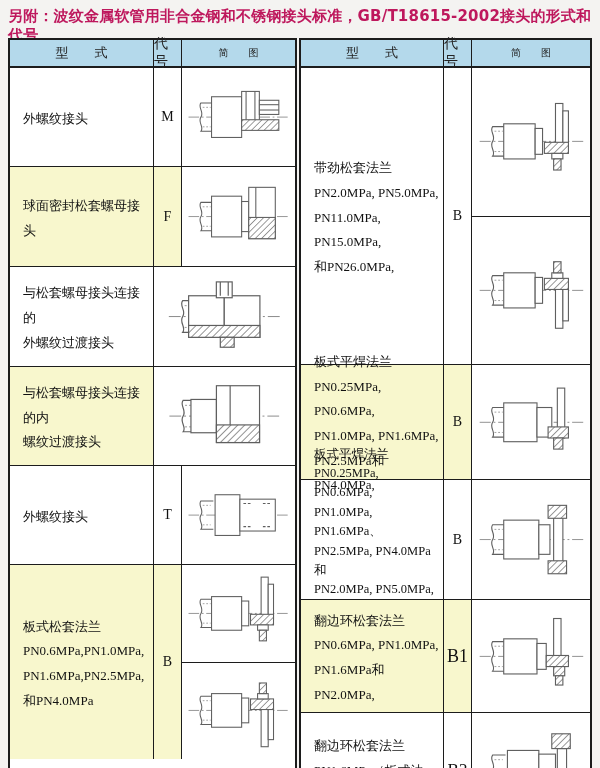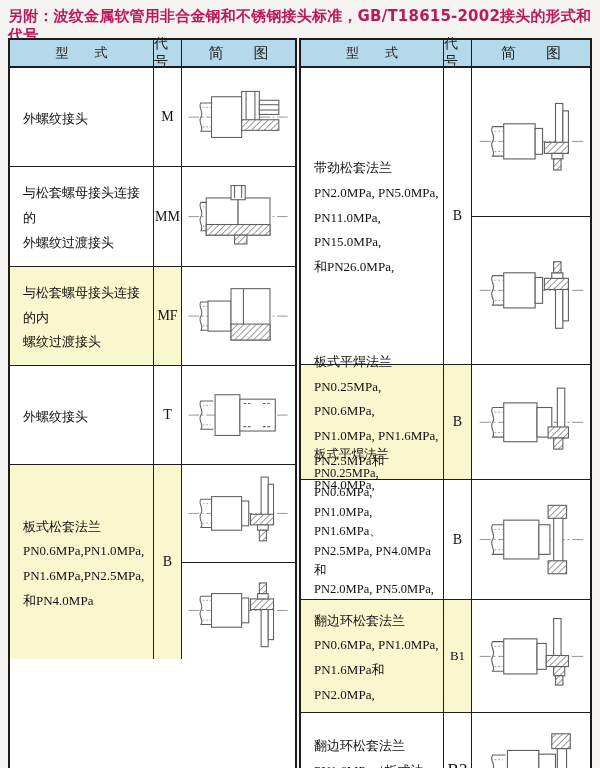--- a/index.html
+++ b/index.html
@@ -20,21 +20,21 @@
   .tables { position: absolute; left: 8px; top: 38px; display: flex; gap: 2px; }
   .tbl { border: 2px solid var(--table_border, #1c1c1c); background: #fff; }
   .tbl.lt { width: 289px; }
   .tbl.rt { width: 293px; }
   .row { display: flex; border-bottom: 1px solid var(--table_border, #1c1c1c); background:#fff; }
   .row:last-child { border-bottom: none; justify-content: flex-end; }
   .hrow { height: 28px; border-bottom: 2px solid var(--table_border, #1c1c1c); }
   .hcell {
     background: var(--header_bg, #b4d9eb);
     display: flex; align-items: center; justify-content: center;
-    font-size: 15px; color: #222;
+    font-size: 10px; color: #222;
   }
   .type {
     width: 144px; border-right: 1px solid var(--table_border, #1c1c1c);
     display: flex; align-items: center;
     padding: 6px 4px 2px 13px;
     font-size: 13px; line-height: 1.9; white-space: pre-line;
   }
   .rt .type { width: 143px; }
   .code {
     width: 28px; border-right: 1px solid var(--table_border, #1c1c1c);
@@ -90,25 +90,43 @@
               <line x1="79" y1="16" x2="79" y2="54" stroke="#5f5f5f" stroke-width="1.2"></line>
               <rect x="84" y="26" width="22" height="16" fill="#fff" stroke="#5f5f5f" stroke-width="1.2"></rect>
               <line x1="84" y1="31" x2="106" y2="31" stroke="#5f5f5f" stroke-width="1.2"></line>
               <line x1="84" y1="37" x2="106" y2="37" stroke="#5f5f5f" stroke-width="1.2"></line>
               <rect x="64" y="48" width="42" height="12" fill="url(#hatch)" stroke="#5f5f5f" stroke-width="1.2"></rect>
             </svg>
           </div>
         </div>
     </div>
 
+    <div class="row h100">
+      <div class="type hl">球面密封松套螺母接头</div>
+      <div class="code hl">F</div>
+      <div class="diag">
+          <div class="dcell">
+            <svg viewBox="0 0 120 90" preserveAspectRatio="xMidYMid meet">
+              <line x1="4" y1="45" x2="116" y2="45" stroke="#8a8a8a" stroke-width="1" stroke-dasharray="12 3 2 3"></line>
+              <path d="M32 29 H18 C14 34 22 39 18 45 C14 51 22 56 18 61 H32" fill="none" stroke="#5f5f5f" stroke-width="1.2"></path>
+              <line x1="20" y1="34" x2="29" y2="34" stroke="#9a9a9a" stroke-dasharray="2 2"></line>
+              <line x1="20" y1="56" x2="29" y2="56" stroke="#9a9a9a" stroke-dasharray="2 2"></line>
+              <rect x="30" y="22" width="34" height="46" fill="#fff" stroke="#5f5f5f" stroke-width="1.2"></rect>
+              <rect x="64" y="28" width="8" height="34" fill="#fff" stroke="#5f5f5f" stroke-width="1.2"></rect>
+              <rect x="72" y="12" width="30" height="58" fill="#fff" stroke="#5f5f5f" stroke-width="1.2"></rect>
+              <line x1="80" y1="12" x2="80" y2="70" stroke="#5f5f5f" stroke-width="1.2"></line>
+              <rect x="72" y="46" width="30" height="24" fill="url(#hatch)" stroke="#5f5f5f" stroke-width="1.2"></rect>
+            </svg>
+          </div>
+        </div>
+    </div>
 
     <div class="row h100">
       <div class="type">与松套螺母接头连接的
 外螺纹过渡接头</div>
-      <div class="code">MM</div>
       <div class="diag">
           <div class="dcell">
             <svg viewBox="0 0 120 90" preserveAspectRatio="xMidYMid meet">
               <line x1="4" y1="45" x2="116" y2="45" stroke="#8a8a8a" stroke-width="1" stroke-dasharray="12 3 2 3"></line>
               <path d="M32 29 H18 C14 34 22 39 18 45 C14 51 22 56 18 61 H32" fill="none" stroke="#5f5f5f" stroke-width="1.2"></path>
               <line x1="20" y1="34" x2="29" y2="34" stroke="#9a9a9a" stroke-dasharray="2 2"></line>
               <line x1="20" y1="56" x2="29" y2="56" stroke="#9a9a9a" stroke-dasharray="2 2"></line>
               <rect x="24" y="24" width="36" height="42" fill="#fff" stroke="#5f5f5f" stroke-width="1.2"></rect>
               <rect x="60" y="24" width="36" height="42" fill="#fff" stroke="#5f5f5f" stroke-width="1.2"></rect>
               <rect x="52" y="10" width="16" height="16" fill="#fff" stroke="#5f5f5f" stroke-width="1.2"></rect>
@@ -117,21 +135,20 @@
               <rect x="24" y="54" width="72" height="12" fill="url(#hatch)" stroke="#5f5f5f" stroke-width="1.2"></rect>
               <rect x="56" y="66" width="14" height="10" fill="url(#hatch)" stroke="#5f5f5f" stroke-width="1.2"></rect>
             </svg>
           </div>
         </div>
     </div>
 
     <div class="row h99">
       <div class="type hl">与松套螺母接头连接的内
 螺纹过渡接头</div>
-      <div class="code hl">MF</div>
       <div class="diag">
           <div class="dcell">
             <svg viewBox="0 0 120 90" preserveAspectRatio="xMidYMid meet">
               <line x1="4" y1="45" x2="116" y2="45" stroke="#8a8a8a" stroke-width="1" stroke-dasharray="12 3 2 3"></line>
               <path d="M32 29 H18 C14 34 22 39 18 45 C14 51 22 56 18 61 H32" fill="none" stroke="#5f5f5f" stroke-width="1.2"></path>
               <line x1="20" y1="34" x2="29" y2="34" stroke="#9a9a9a" stroke-dasharray="2 2"></line>
               <line x1="20" y1="56" x2="29" y2="56" stroke="#9a9a9a" stroke-dasharray="2 2"></line>
               <rect x="26" y="28" width="26" height="34" fill="#fff" stroke="#5f5f5f" stroke-width="1.2"></rect>
               <rect x="52" y="14" width="44" height="58" fill="#fff" stroke="#5f5f5f" stroke-width="1.2"></rect>
               <line x1="66" y1="14" x2="66" y2="72" stroke="#5f5f5f" stroke-width="1.2"></line>
@@ -295,21 +312,21 @@
               <rect x="78" y="68" width="20" height="14" fill="url(#hatch)" stroke="#5f5f5f" stroke-width="1.2"></rect>
             </svg>
           </div>
         </div>
     </div>
 
     <div class="row h113">
       <div class="type hl">翻边环松套法兰
 PN0.6MPa, PN1.0MPa,
 PN1.6MPa和PN2.0MPa,</div>
-      <div class="code hl" style="font-size:13px">B1</div>
+      <div class="code hl" style="font-size:18px">B1</div>
       <div class="diag">
           <div class="dcell">
             <svg viewBox="0 0 120 90" preserveAspectRatio="xMidYMid meet">
               <line x1="4" y1="45" x2="116" y2="45" stroke="#8a8a8a" stroke-width="1" stroke-dasharray="12 3 2 3"></line>
               <path d="M32 29 H18 C14 34 22 39 18 45 C14 51 22 56 18 61 H32" fill="none" stroke="#5f5f5f" stroke-width="1.2"></path>
               <line x1="20" y1="34" x2="29" y2="34" stroke="#9a9a9a" stroke-dasharray="2 2"></line>
               <line x1="20" y1="56" x2="29" y2="56" stroke="#9a9a9a" stroke-dasharray="2 2"></line>
               <rect x="30" y="26" width="36" height="38" fill="#fff" stroke="#5f5f5f" stroke-width="1.2"></rect>
               <rect x="66" y="31" width="10" height="28" fill="#fff" stroke="#5f5f5f" stroke-width="1.2"></rect>
               <rect x="84" y="4" width="8" height="52" fill="#fff" stroke="#5f5f5f" stroke-width="1.2"></rect>

